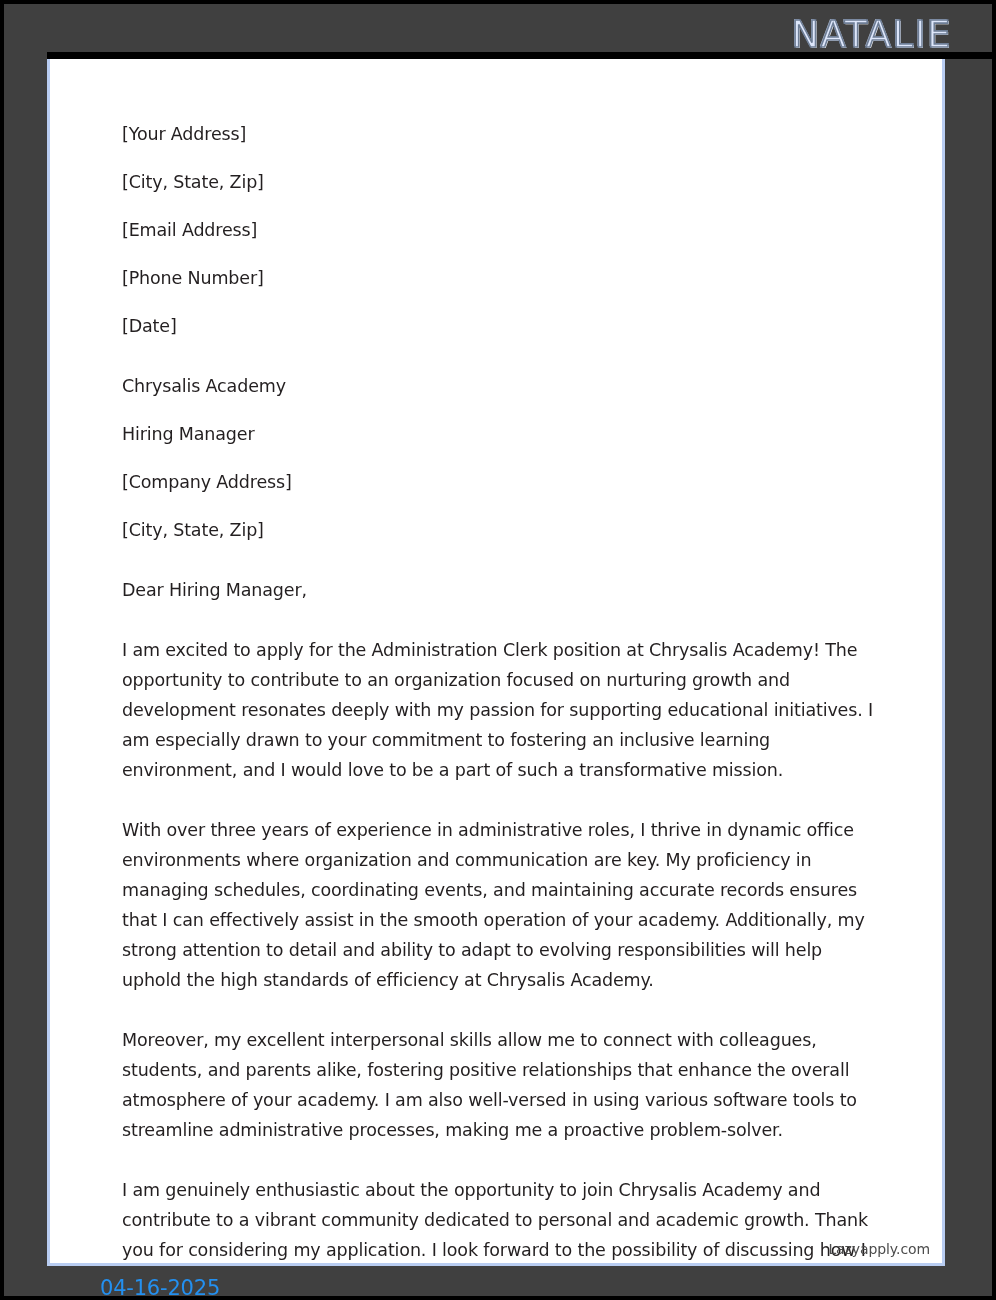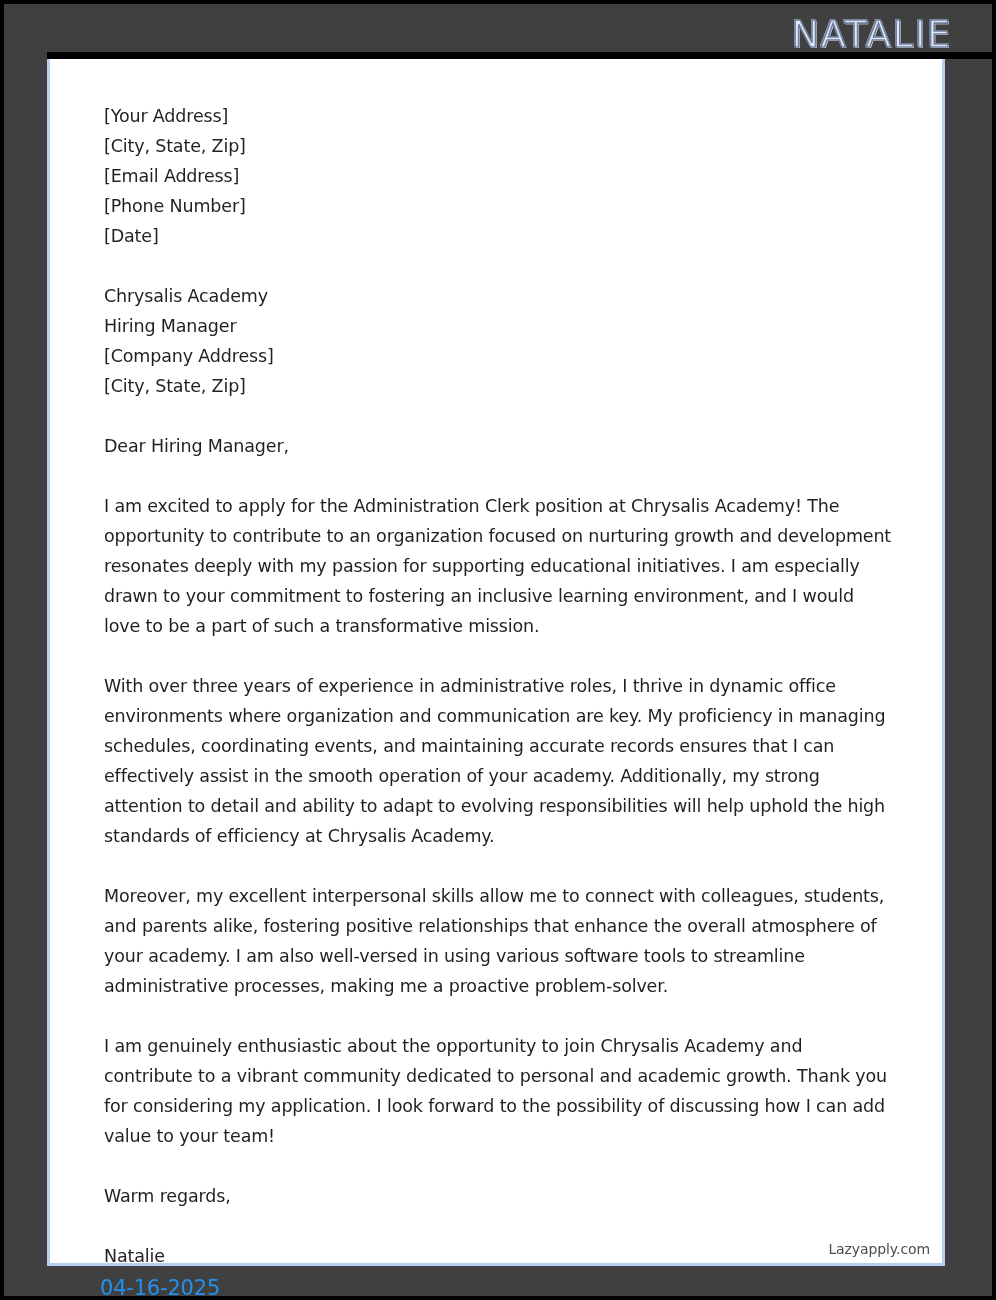--- a/index.html
+++ b/index.html
@@ -87,21 +87,21 @@
   .block:last-child {
     margin-bottom: 0;
   }
 
   .line,
   .para {
     font-family: "DejaVu Sans", sans-serif;
     font-size: 17.5px;
     line-height: 30px;
     color: #231f20;
-    margin: 0;
+    margin: 18px;
     letter-spacing: -0.15px;
   }
   .para {
     max-width: 790px;
   }
 
   
   .watermark {
     position: absolute;
     right: 12px;

